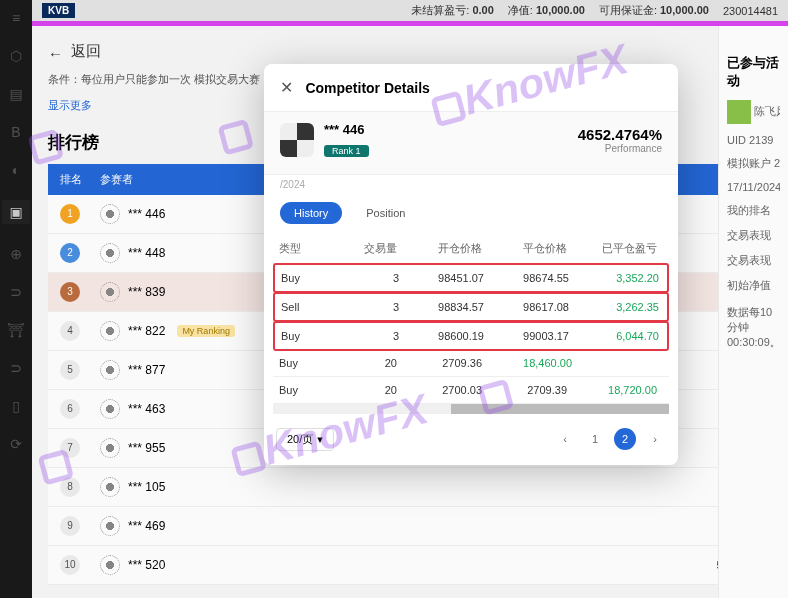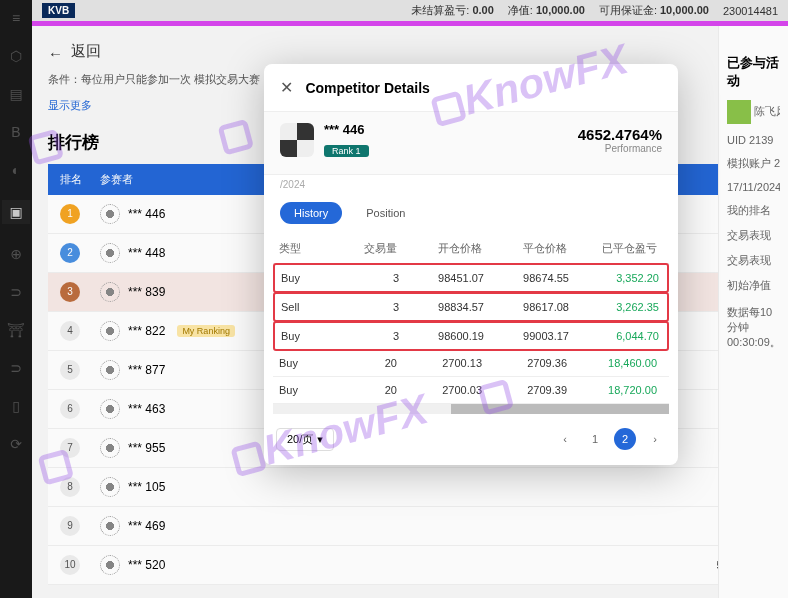--- a/index.html
+++ b/index.html
@@ -285,21 +285,20 @@
         <div class="mt-row hl-red">
           <div class="mt-c mt-c1">Buy</div>
           <div class="mt-c mt-c2">3</div>
           <div class="mt-c mt-c3">98600.19</div>
           <div class="mt-c mt-c4">99003.17</div>
           <div class="mt-c mt-c5">6,044.70</div>
         </div>
         <div class="mt-row">
           <div class="mt-c mt-c1">Buy</div>
           <div class="mt-c mt-c2">20</div>
-          <div class="mt-c mt-c3">2700.13</div>
           <div class="mt-c mt-c4">2709.36</div>
           <div class="mt-c mt-c5">18,460.00</div>
         </div>
         <div class="mt-row">
           <div class="mt-c mt-c1">Buy</div>
           <div class="mt-c mt-c2">20</div>
           <div class="mt-c mt-c3">2700.03</div>
           <div class="mt-c mt-c4">2709.39</div>
           <div class="mt-c mt-c5">18,720.00</div>
         </div>

